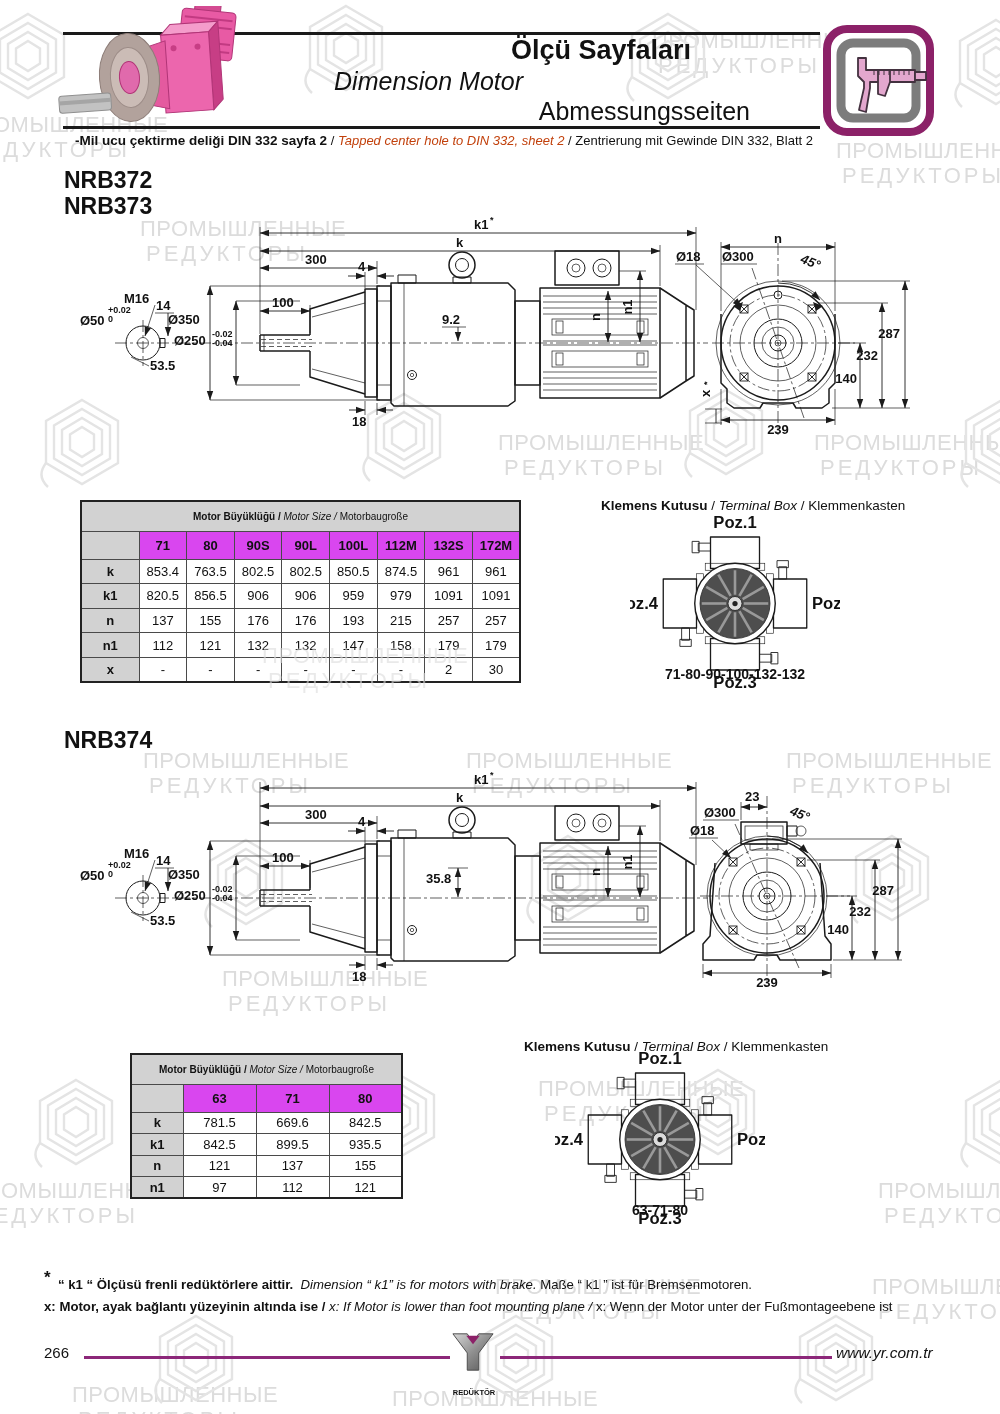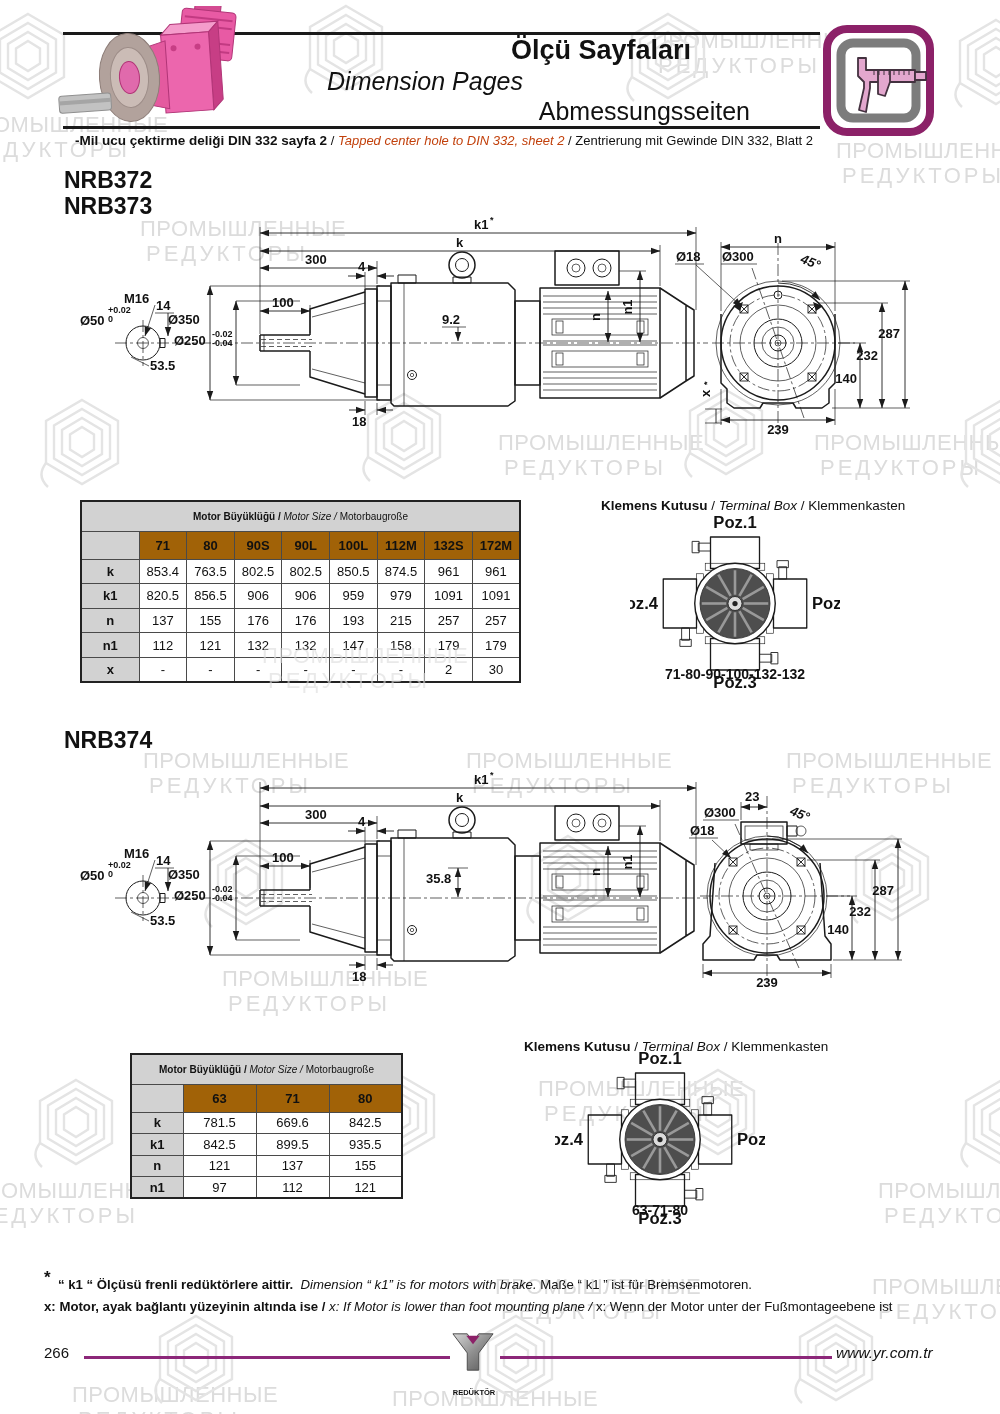--- a/index.html
+++ b/index.html
@@ -31,21 +31,21 @@
   .d-cl{fill:none;stroke:#1b1b1b;stroke-width:.7;stroke-dasharray:12 3 3 3}
   .d-dash{stroke-dasharray:5 3}
   .dt{font:bold 13px "Liberation Sans",sans-serif;fill:#111}
   .dts{font:bold 9px "Liberation Sans",sans-serif;fill:#111}
   .dti{font-style:italic}
   
   table.dims{position:absolute;border-collapse:collapse;table-layout:fixed;z-index:1;background:#fff;
              border:2px solid #222;font-size:13px}
   table.dims td{border:1px solid #4a4a4a;text-align:center;padding:0}
   table.dims .ttl{background:#d2d2d2;font-size:10px}
-  table.dims .head td{background:#a16207;font-weight:bold}
+  table.dims .head td{background:#d946ef;font-weight:bold}
   table.dims td.lab{background:#d2d2d2;font-weight:bold}
   .t1{left:80px;top:500px;width:441px}
   .t1 tr.title-r{height:30px}.t1 tr.head{height:28px}.t1 tr.data{height:24.6px}
   .t2{left:130px;top:1053px;width:273px}
   .t2 tr.title-r{height:30px}.t2 tr.head{height:28px}.t2 tr.data{height:21.5px}
   
   .tcap{position:absolute;font-size:13.5px;z-index:1;white-space:nowrap}
   .tsizes{position:absolute;font-weight:bold;font-size:14px;text-align:center;z-index:1}
   .poz{font:bold 19px "Liberation Sans",sans-serif;fill:#111}
   
@@ -364,21 +364,21 @@
     <rect x="2" y="84" width="52" height="17" rx="3" fill="#c2c2c2" stroke="#909090"></rect>
     <rect x="2" y="89" width="52" height="4" fill="#a5a5a5"></rect>
   </g>
 </svg>
 
 <div class="rule" style="left:63px;top:32px;width:757px"></div>
 <div class="rule" style="left:63px;top:126px;width:757px"></div>
 
 <div class="title">
   <div class="t1">Ölçü Sayfaları</div>
-  <div class="t2">Dimension Pages</div>
+  <div class="t2">Dimension Motor</div>
   <div class="t3">Abmessungsseiten</div>
 </div>
 
 <svg class="abs" style="left:822px;top:24px;z-index:1" width="113" height="113" viewBox="0 0 113 113">
   <rect x="5" y="5" width="103" height="103" rx="20" fill="#fff" stroke="#8c2168" stroke-width="8"></rect>
   <rect x="19" y="19" width="75" height="75" rx="12" fill="#fff" stroke="#7c7c7c" stroke-width="9"></rect>
   <g stroke="#43313f" stroke-width="1.8" fill="#e3a7ce" stroke-linejoin="round">
     <path d="M36,34 L44,34 L44,46 L93,46 L93,58 L48,58 L48,64 L44,88 L37,86 L42,64 L42,58 L36,52 Z"></path>
     <path d="M56,46 L68,46 L68,58 L63,72 L56,70 Z"></path>
     <rect x="93" y="48" width="11" height="8"></rect>

